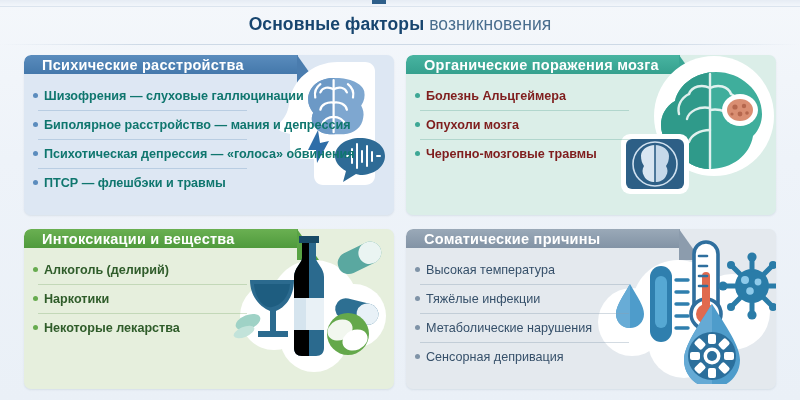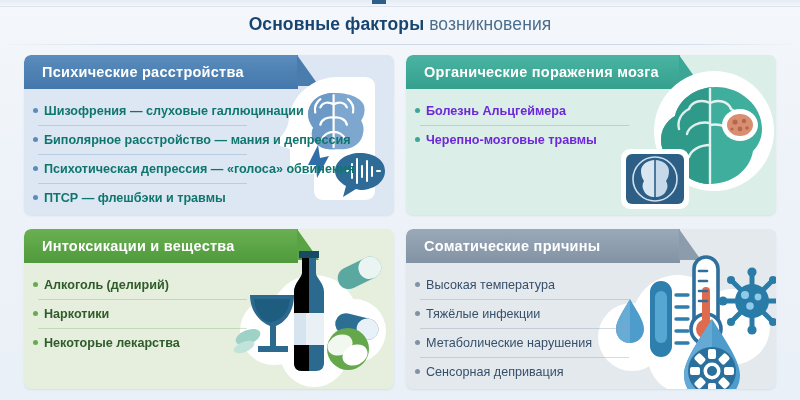--- a/index.html
+++ b/index.html
@@ -72,21 +72,21 @@
 
   
   .card {
     position: relative;
     border-radius: 7px;
     overflow: hidden;
     box-shadow: 0 1px 2px rgba(40,70,100,0.10);
   }
   .card-head {
     position: relative;
-    height: 34px;
+    height: 19px;
     width: 74%;
     display: flex;
     align-items: center;
     padding-left: 18px;
     box-sizing: border-box;
     color: #ffffff;
     font-size: 14.5px;
     font-weight: bold;
     letter-spacing: .25px;
     white-space: nowrap;
@@ -143,21 +143,21 @@
   .c-blue .card-head { background: linear-gradient(180deg,#5a8cbd 0%, #4478ab 100%); }
   .c-blue .card-head::after { border-color: transparent transparent transparent #4a7cae; }
   .c-blue .list li { color: #0f766e; font-weight: bold; }
   .c-blue .list li + li::before { background: rgba(110,150,190,0.32); }
   .c-blue .dot { background: #5b8cbd; }
 
   
   .c-teal { background: #dbeee8; }
   .c-teal .card-head { background: linear-gradient(180deg,#48b4a1 0%, #35a08e 100%); }
   .c-teal .card-head::after { border-color: transparent transparent transparent #3aa695; }
-  .c-teal .list li { color: #6d28d9; font-weight: bold; }
+  .c-teal .list li { color: #7f1d1d; font-weight: bold; }
   .c-teal .list li + li::before { background: rgba(90,165,150,0.32); }
   .c-teal .dot { background: #3da795; }
 
   
   .c-green { background: #e6efdd; }
   .c-green .card-head { background: linear-gradient(180deg,#6ab052 0%, #4f9a3c 100%); }
   .c-green .card-head::after { border-color: transparent transparent transparent #59a344; }
   .c-green .list li { color: #2f5c2a; font-weight: bold; }
   .c-green .list li + li::before { background: rgba(130,175,115,0.35); }
   .c-green .dot { background: #67ab4f; }
@@ -292,20 +292,24 @@
           <path d="M34 11c-8 0-14 5-14 11 0 4 1 7 3 10-2 3-2 7 0 10 2 4 6 6 11 6V11z" fill="#d8e6f2"></path>
           <path d="M34 11c8 0 14 5 14 11 0 4-1 7-3 10 2 3 2 7 0 10-2 4-6 6-11 6V11z" fill="#c6d9ea"></path>
           <path d="M34 11v37" stroke="#2d5f86" stroke-width="1.6"></path>
         </g>
       </svg>
 
       <ul class="list">
         <li>
             <span class="dot"></span>
             <span>Болезнь Альцгеймера</span>
+          </li>
+        <li>
+            <span class="dot"></span>
+            <span>Опухоли мозга</span>
           </li>
         <li>
             <span class="dot"></span>
             <span>Черепно-мозговые травмы</span>
           </li>
       </ul>
     </div>
   </div>
 
   <div class="card c-green">

